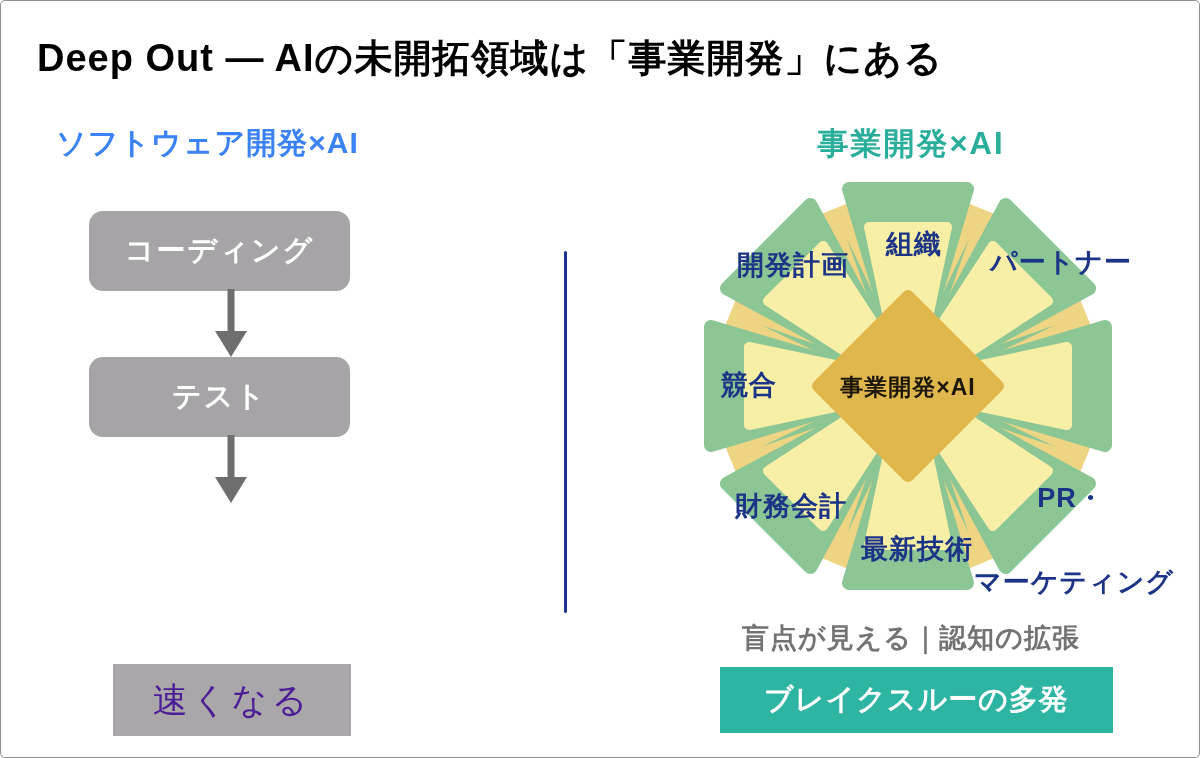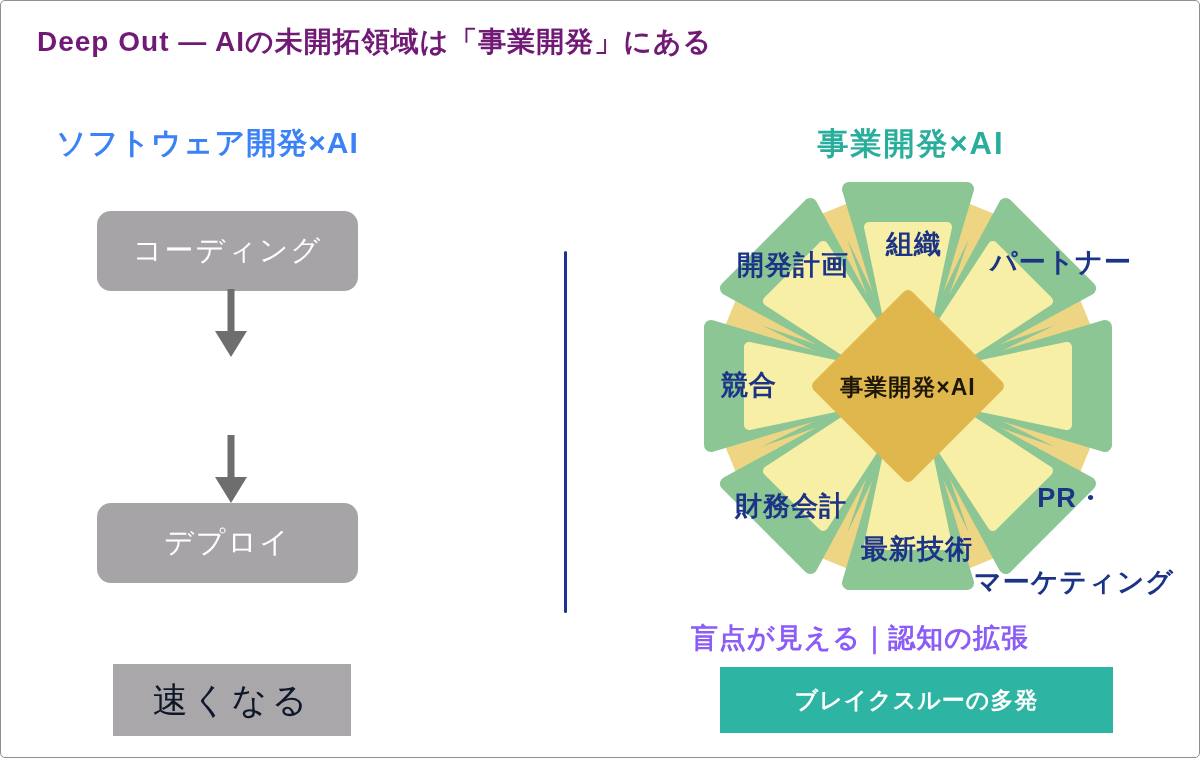--- a/index.html
+++ b/index.html
@@ -2,43 +2,43 @@
 <html><head>
 <meta charset="utf-8">
 <style>
   html,body{margin:0;padding:0;background:#ffffff;}
   .slide{
     position:relative;width:1200px;height:758px;background:#ffffff;
     border:1px solid #8f8f8f;border-radius:5px;box-sizing:border-box;
     font-family:"Liberation Sans","DejaVu Sans",sans-serif;overflow:hidden;
   }
   .slide-title{
-    position:absolute;left:36px;top:22px;width:1140px;
-    font-size:28px;font-weight:900;color:#701a75;letter-spacing:1px;white-space:nowrap;
+    position:absolute;left:36px;top:32px;width:1140px;
+    font-size:38px;font-weight:900;color:#000000;letter-spacing:1px;white-space:nowrap;
   }
   
   .left-heading{
     position:absolute;left:55px;top:122px;
     font-size:30px;font-weight:900;color:#3b82f6;letter-spacing:1px;white-space:nowrap;
   }
   .flow-box{
-    position:absolute;left:96px;width:261px;height:80px;
+    position:absolute;left:88px;width:261px;height:80px;
     background:#a6a4a6;border-radius:14px;color:#ffffff;
-    font-size:29px;font-weight:400;letter-spacing:2px;
+    font-size:29px;font-weight:700;letter-spacing:2px;
     display:flex;align-items:center;justify-content:center;
   }
   .flow-box.step-0{top:210px;}
   .flow-box.step-1{top:356px;}
   .flow-box.step-2{top:502px;}
   .flow-arrow{position:absolute;left:210px;width:40px;height:68px;}
   .flow-arrow.arrow-0{top:288px;}
   .flow-arrow.arrow-1{top:434px;}
   .result-box{
     position:absolute;left:112px;top:663px;width:238px;height:72px;
-    background:#a9a7a9;color:#0f172a;font-size:35px;font-weight:500;letter-spacing:4px;
+    background:#a9a7a9;color:#4c1d95;font-size:35px;font-weight:500;letter-spacing:4px;
     display:flex;align-items:center;justify-content:center;
   }
   
   .divider{
     position:absolute;left:563px;top:250px;width:3px;height:362px;
     background:#1c3394;border-radius:2px;
   }
   
   .right-heading{
     position:absolute;left:690px;top:122px;width:440px;text-align:center;
@@ -56,52 +56,52 @@
   .spoke-right{left:1098px;top:386px;}
   .spoke-bottom-left{left:790px;top:505px;}
   .spoke-bottom{left:916px;top:548px;}
   .spoke-pr-1{left:1070px;top:497px;text-align:center;}
   .spoke-pr-2{left:1073px;top:535px;margin-top:46px;}
   .center-label{
     position:absolute;left:907px;top:386px;transform:translate(-50%,-50%);
     color:#1c1708;font-size:23px;font-weight:800;letter-spacing:1px;white-space:nowrap;
   }
   .caption{
-    position:absolute;left:690px;top:619px;width:440px;
-    font-size:27px;font-weight:800;color:#8b5cf6;letter-spacing:1px;white-space:nowrap;
+    position:absolute;left:690px;top:619px;width:440px;text-align:center;
+    font-size:27px;font-weight:800;color:#737373;letter-spacing:1px;white-space:nowrap;
   }
   .banner{
     position:absolute;left:719px;top:666px;width:393px;height:66px;
-    background:#2db4a2;color:#ffffff;font-size:23px;font-weight:800;letter-spacing:1px;
+    background:#2db4a2;color:#ffffff;font-size:29px;font-weight:800;letter-spacing:1px;
     display:flex;align-items:center;justify-content:center;
   }
 </style>
 </head>
 <body>
 
 <div class="slide">
 
   <div class="slide-title">Deep Out ― AIの未開拓領域は「事業開発」にある</div>
 
   <div class="left-heading">ソフトウェア開発×AI</div>
 
   <div class="flow-box step-0">コーディング</div>
 
   <svg class="flow-arrow arrow-0" viewBox="0 0 40 68">
     <rect x="16.5" y="0" width="7" height="46" fill="#6e6e6e"></rect>
     <polygon points="4,42 36,42 20,68" fill="#6e6e6e"></polygon>
   </svg>
 
+  <div class="flow-box step-1">テスト</div>
 
   <svg class="flow-arrow arrow-1" viewBox="0 0 40 68">
     <rect x="16.5" y="0" width="7" height="46" fill="#6e6e6e"></rect>
     <polygon points="4,42 36,42 20,68" fill="#6e6e6e"></polygon>
   </svg>
 
-  <div class="flow-box step-2">デプロイ</div>
 
   <div class="result-box">速くなる</div>
 
   <div class="divider"></div>
 
   <div class="right-heading">事業開発×AI</div>
 
   <svg class="starburst" viewBox="0 0 434 434">
 
     <g fill="#eed584" stroke="#eed584" stroke-width="10" stroke-linejoin="round">

